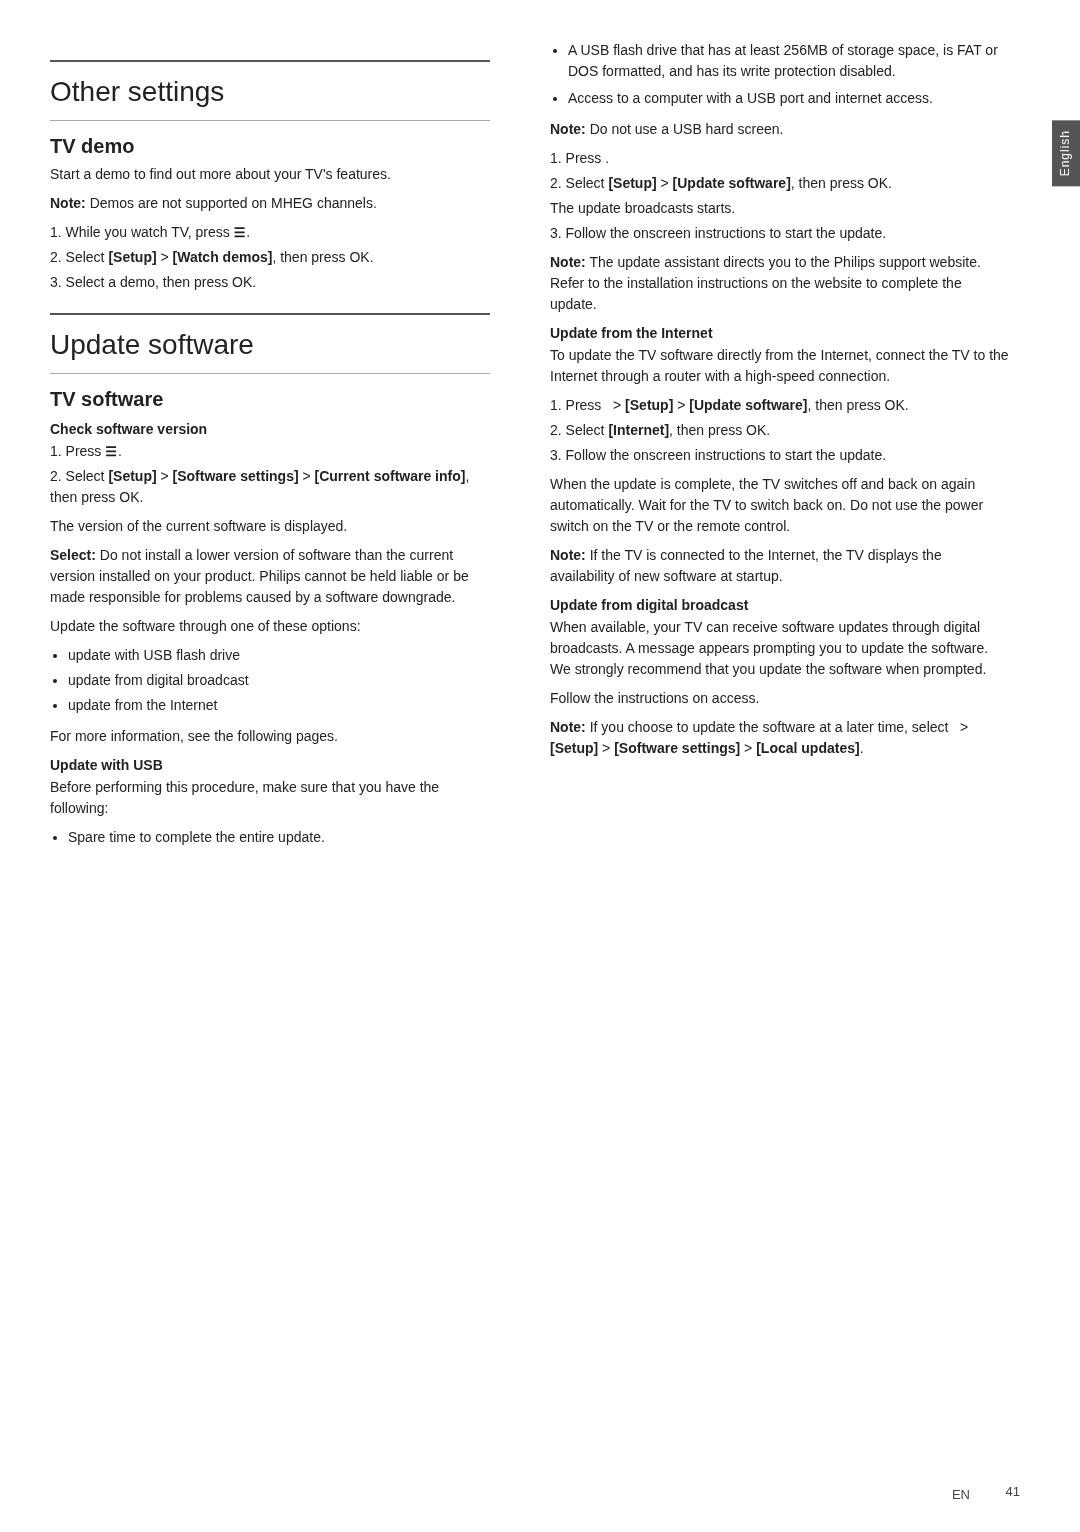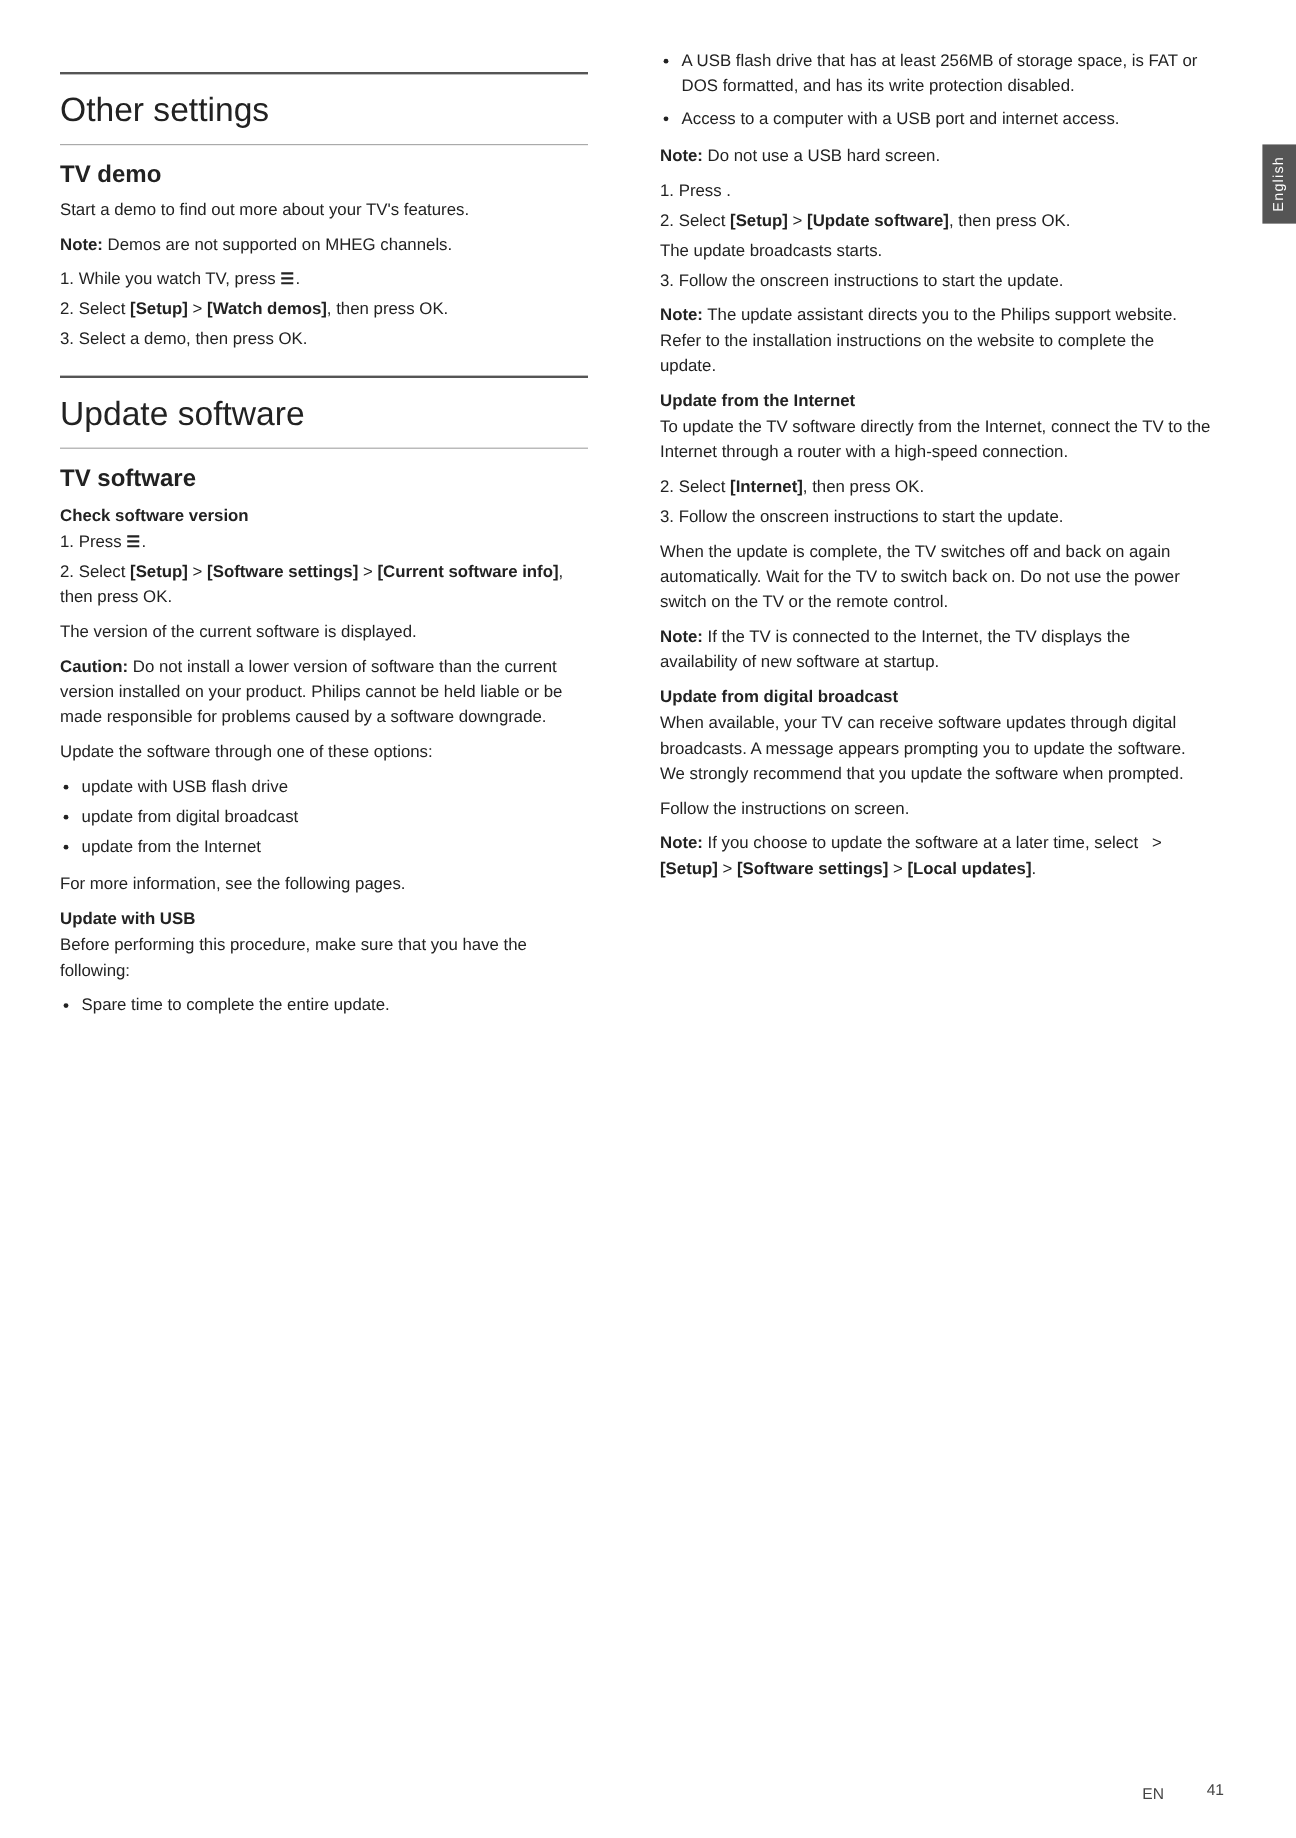--- a/index.html
+++ b/index.html
@@ -201,21 +201,21 @@
       <div class="subsubsection-title">Check software version</div>
 
       <div class="step-list">
         <p>1. Press <span class="icon-menu">☰</span>.</p>
         <p>2. Select <span class="bracket-bold">[Setup]</span> &gt; <span class="bracket-bold">[Software settings]</span> &gt; <span class="bracket-bold">[Current software info]</span>, then press OK.</p>
       </div>
 
       <p>The version of the current software is displayed.</p>
 
       <p>
-        <span class="note-bold">Caution:</span>
+        <span class="note-bold">Select:</span>
         <span>Do not install a lower version of software than the current version installed on your product. Philips cannot be held liable or be made responsible for problems caused by a software downgrade.</span>
       </p>
 
       <p>Update the software through one of these options:</p>
 
       <ul>
         <li>
           <span>update with USB flash drive</span>
         </li>
         <li>
@@ -266,36 +266,37 @@
       <p>
         <span class="note-bold">Note:</span>
         <span>The update assistant directs you to the Philips support website. Refer to the installation instructions on the website to complete the update.</span>
       </p>
 
       <div class="subsubsection-title">Update from the Internet</div>
 
       <p>To update the TV software directly from the Internet, connect the TV to the Internet through a router with a high-speed connection.</p>
 
       <div class="step-list">
+        <p>1. Press &nbsp;&nbsp;&gt; <span class="bracket-bold">[Setup]</span> &gt; <span class="bracket-bold">[Update software]</span>, then press OK.</p>
         <p>2. Select <span class="bracket-bold">[Internet]</span>, then press OK.</p>
         <p>3. Follow the onscreen instructions to start the update.</p>
       </div>
 
       <p>When the update is complete, the TV switches off and back on again automatically. Wait for the TV to switch back on. Do not use the power switch on the TV or the remote control.</p>
 
       <p>
         <span class="note-bold">Note:</span>
         <span>If the TV is connected to the Internet, the TV displays the availability of new software at startup.</span>
       </p>
 
       <div class="subsubsection-title">Update from digital broadcast</div>
 
       <p>When available, your TV can receive software updates through digital broadcasts. A message appears prompting you to update the software. We strongly recommend that you update the software when prompted.</p>
 
-      <p>Follow the instructions on screen.</p>
+      <p>Follow the instructions on access.</p>
 
       <p>
         <span class="note-bold">Note:</span>
         <span> If you choose to update the software at a later time, select &nbsp;&nbsp;&gt; <span class="bracket-bold">[Setup]</span> &gt; <span class="bracket-bold">[Software settings]</span> &gt; <span class="bracket-bold">[Local updates]</span>.</span>
       </p>
 
     </div>
   </div>
 
   <div class="en-label">EN</div>

